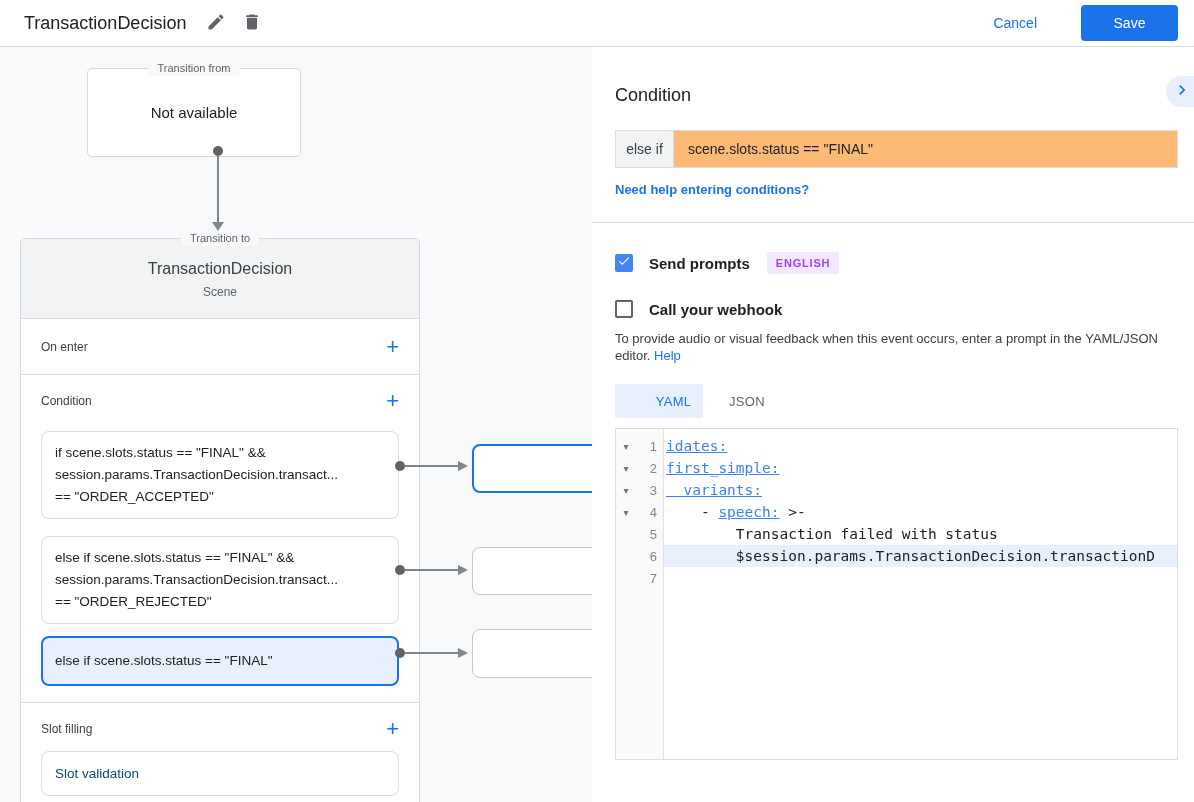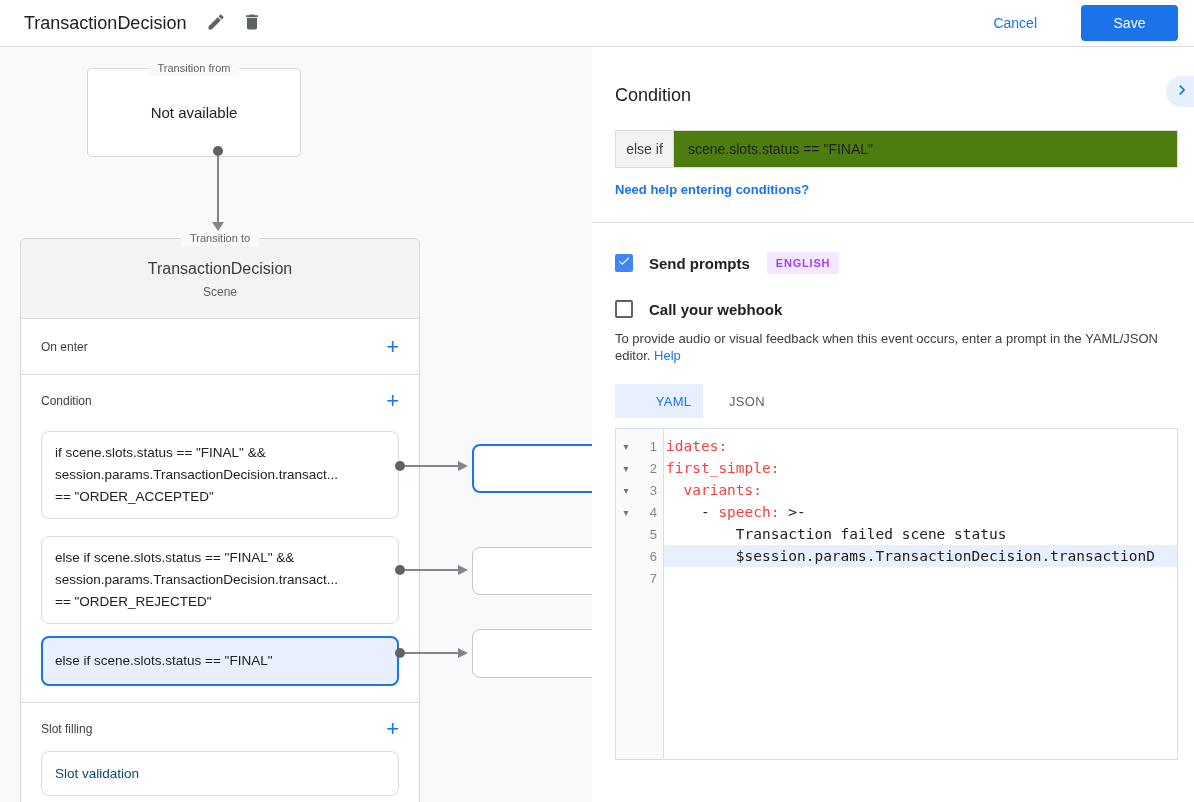--- a/index.html
+++ b/index.html
@@ -65,21 +65,21 @@
   .t-box.sel { border:2px solid #1a73e8; }
 
   
   .panel { position:absolute; left:592px; top:47px; width:602px; height:755px; background:#fff;
     padding:0 16px 0 23px; }
   .panel-h { font-size:18px; font-weight:400; color:#202124; line-height:22px; }
   .h-cond { margin-top:37px; }
   .collapse-pill { position:absolute; right:0; top:29px; width:28px; height:31px;
     background:#e8f0fe; border:none; border-radius:16px 0 0 16px; cursor:pointer;
     display:flex; align-items:center; justify-content:center; padding-left:4px; }
-  .cond-input-row { margin-top:24px; height:38px; border:1px solid #dadce0; display:flex; background:#4d7c0f; }
+  .cond-input-row { margin-top:24px; height:38px; border:1px solid #dadce0; display:flex; background:#fdba74; }
   .cond-prefix { width:58px; background:#f1f3f4; border-right:1px solid #dadce0;
     display:flex; align-items:center; justify-content:center; font-size:14px; color:#3c4043; }
   .cond-value { flex:1; border:none; outline:none; padding:0 14px; font-size:14px;
     color:#202124; font-family:inherit; background:transparent; }
   .link { color:#1a73e8; font-size:13px; text-decoration:none; cursor:pointer; }
   .help-link { display:inline-block; margin-top:14px;font-weight:bold; }
   .panel-divider { border:none; border-top:1px solid #dadce0; margin:24px -16px 0 -23px; }
   .h-when { margin-top:33px; }
   .check-row { display:flex; align-items:center; margin-top:26px; }
   .check-row.second { margin-top:29px; }
@@ -100,21 +100,21 @@
     font-family:"DejaVu Sans Mono","Liberation Mono",monospace; font-size:14.5px; overflow:hidden; }
   .gutter { width:48px; flex:none; background:#fafafa; border-right:1px solid #e0e0e0; padding-top:6px; }
   .gutter-row { height:22px; display:flex; align-items:center; }
   .fold { width:20px; text-align:center; font-size:10px; color:#757575; cursor:pointer;
     font-family:"Liberation Sans",sans-serif; }
   .lnum { flex:1; text-align:right; padding-right:6px; font-size:13px; color:#80868b;
     font-family:"Liberation Sans",sans-serif; }
   .code { flex:1; padding-top:6px; overflow:hidden; cursor:text; }
   .code-line { height:22px; line-height:22px; white-space:pre; padding-left:2px; }
   .code-line.hl { background:#e8f0fe; }
-  .tok-key { color:#ef4444; }
+  .tok-key { color:#3b82f6;text-decoration:underline; }
   .tok-plain { color:#202124; }
 </style>
 </head>
 <body>
 
 <div class="topbar">
   <div class="topbar-title">TransactionDecision</div>
   <button class="icon-btn">
     <span>
       <svg width="20" height="20" viewBox="0 0 24 24">
@@ -281,18 +281,18 @@
       <div class="gutter-row">
           <span class="fold"></span>
           <span class="lnum">7</span>
         </div>
     </div>
     <div class="code">
       <div class="code-line"><span class="tok-key">idates:</span></div>
       <div class="code-line"><span class="tok-key">first_simple:</span></div>
       <div class="code-line"><span class="tok-key">  variants:</span></div>
       <div class="code-line"><span class="tok-plain">    - </span><span class="tok-key">speech:</span><span class="tok-plain"> &gt;-</span></div>
-      <div class="code-line"><span class="tok-plain">        Transaction failed scene status</span></div>
+      <div class="code-line"><span class="tok-plain">        Transaction failed with status</span></div>
       <div class="code-line hl"><span class="tok-plain">        $session.params.TransactionDecision.transactionD</span></div>
       <div class="code-line"><span class="tok-plain"></span></div>
     </div>
   </div>
 </div>
 
 </body></html>

